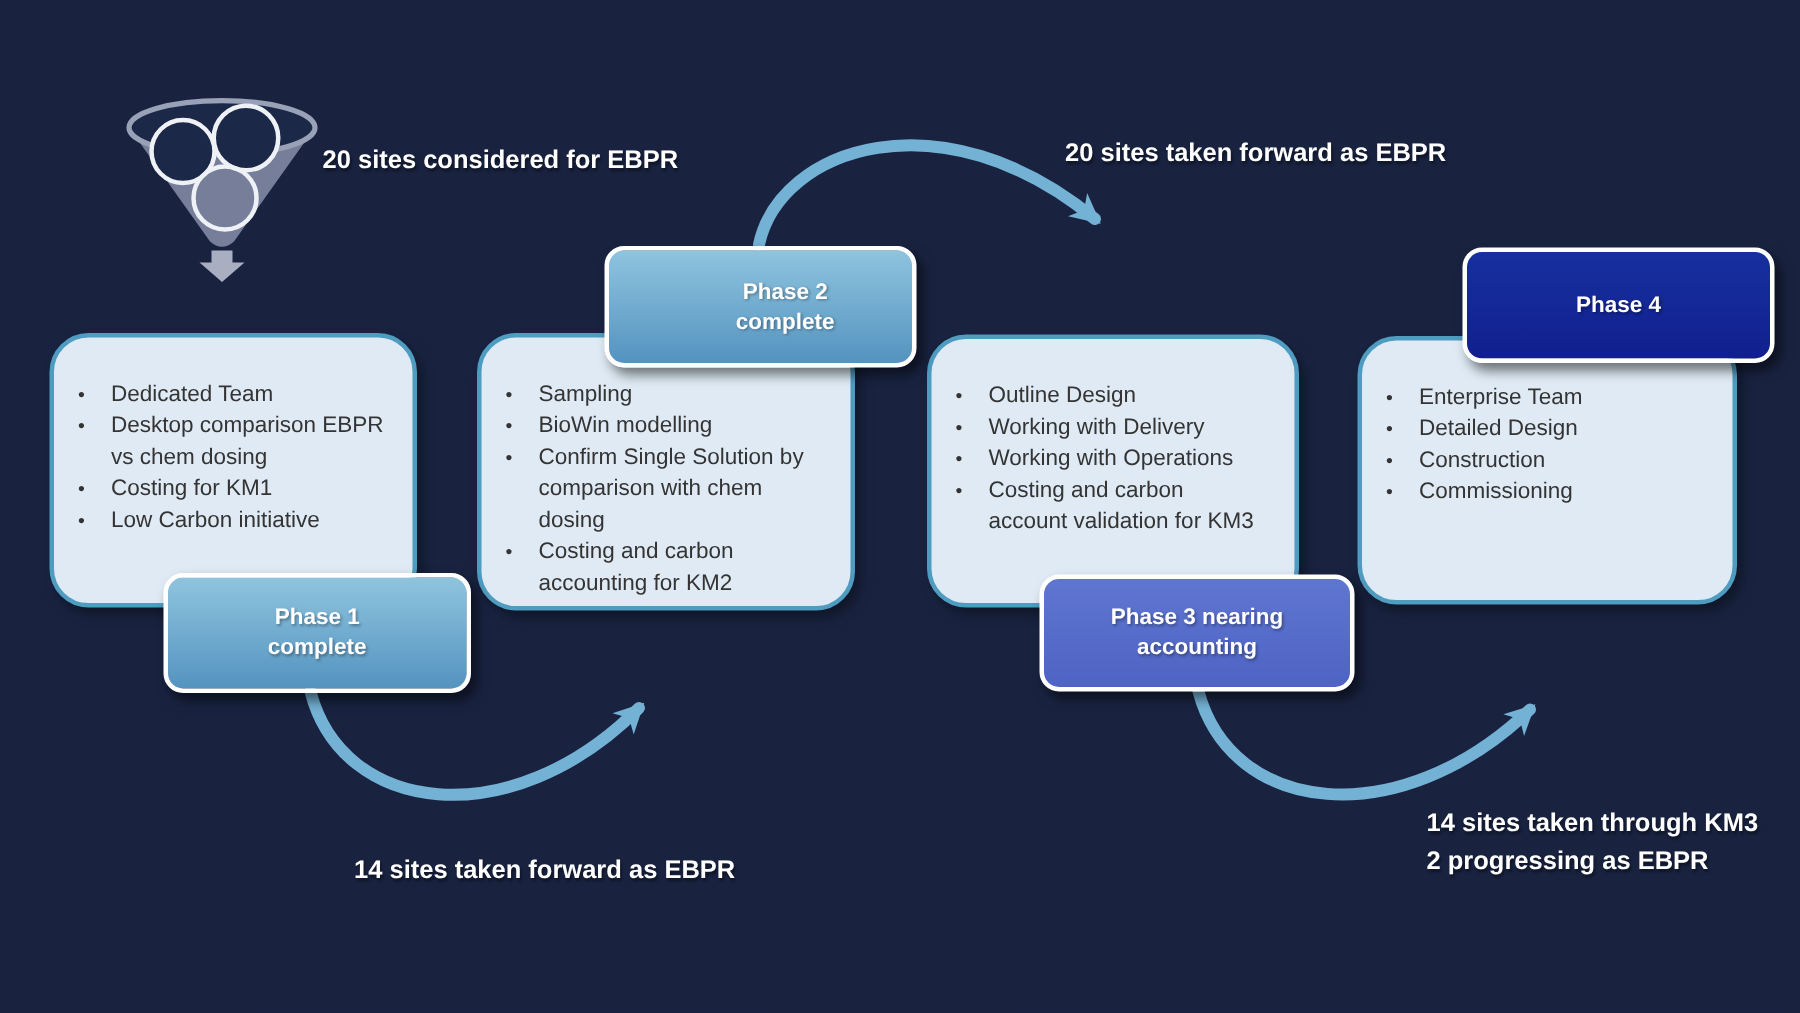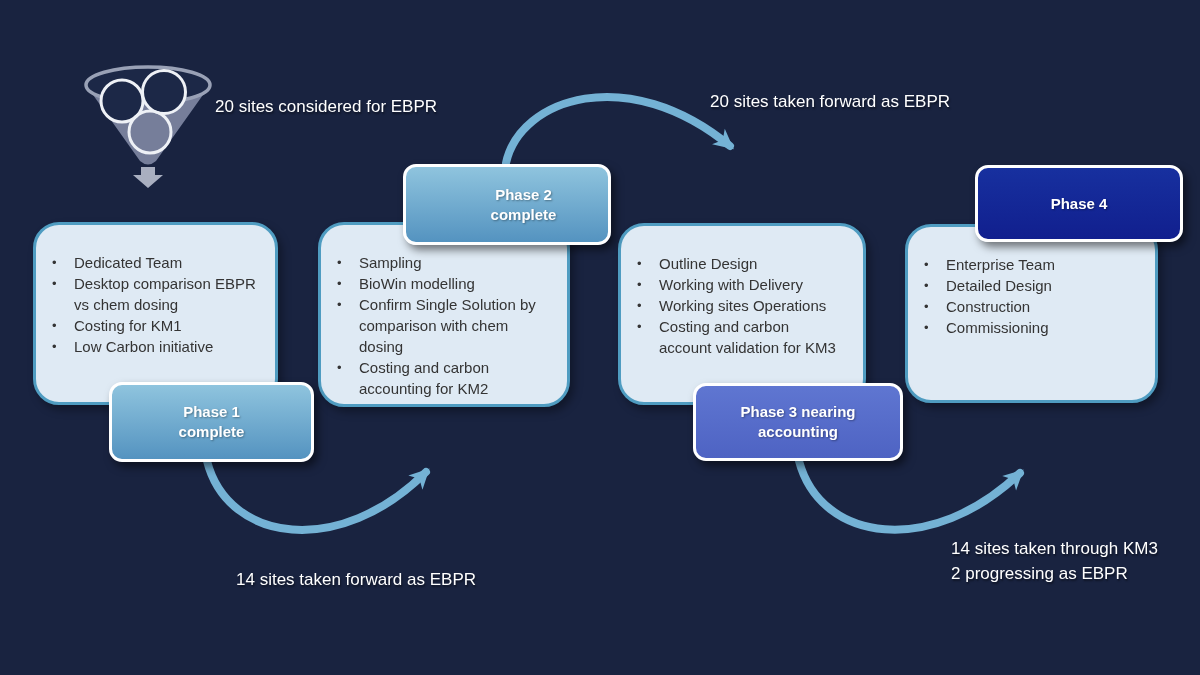--- a/index.html
+++ b/index.html
@@ -5,21 +5,21 @@
   html,body{margin:0;padding:0;}
   body{
     width:1200px;height:675px;position:relative;overflow:hidden;
     background:#192340;
     font-family:"Liberation Sans", sans-serif;
   }
   .layer{position:absolute;inset:0;}
 
   
   .headline{
-    position:absolute;color:#fff;font-weight:normal;font-size:17px;line-height:25px;
+    position:absolute;color:#fff;font-weight:bold;font-size:17px;line-height:25px;
     text-shadow:1px 2px 2px rgba(0,0,0,.45);white-space:nowrap;z-index:5;
   }
   .hl-top-left{left:215px;top:94px;}
   .hl-top-right{left:710px;top:89px;}
   .hl-bottom-left{left:236px;top:567px;}
   .hl-bottom-right{left:951px;top:536px;}
 
   
   .funnel{position:absolute;left:68px;top:45px;z-index:1;}
 
@@ -125,21 +125,21 @@
     <div class="item">
       <span class="bullet">•</span>
       <div class="item-text">Outline Design</div>
     </div>
     <div class="item">
       <span class="bullet">•</span>
       <div class="item-text">Working with Delivery</div>
     </div>
     <div class="item">
       <span class="bullet">•</span>
-      <div class="item-text">Working sites Operations</div>
+      <div class="item-text">Working with Operations</div>
     </div>
     <div class="item">
       <span class="bullet">•</span>
       <div class="item-text">Costing and carbon account validation for KM3</div>
     </div>
   </div>
 
   <div class="card card4">
     <div class="item">
       <span class="bullet">•</span>

